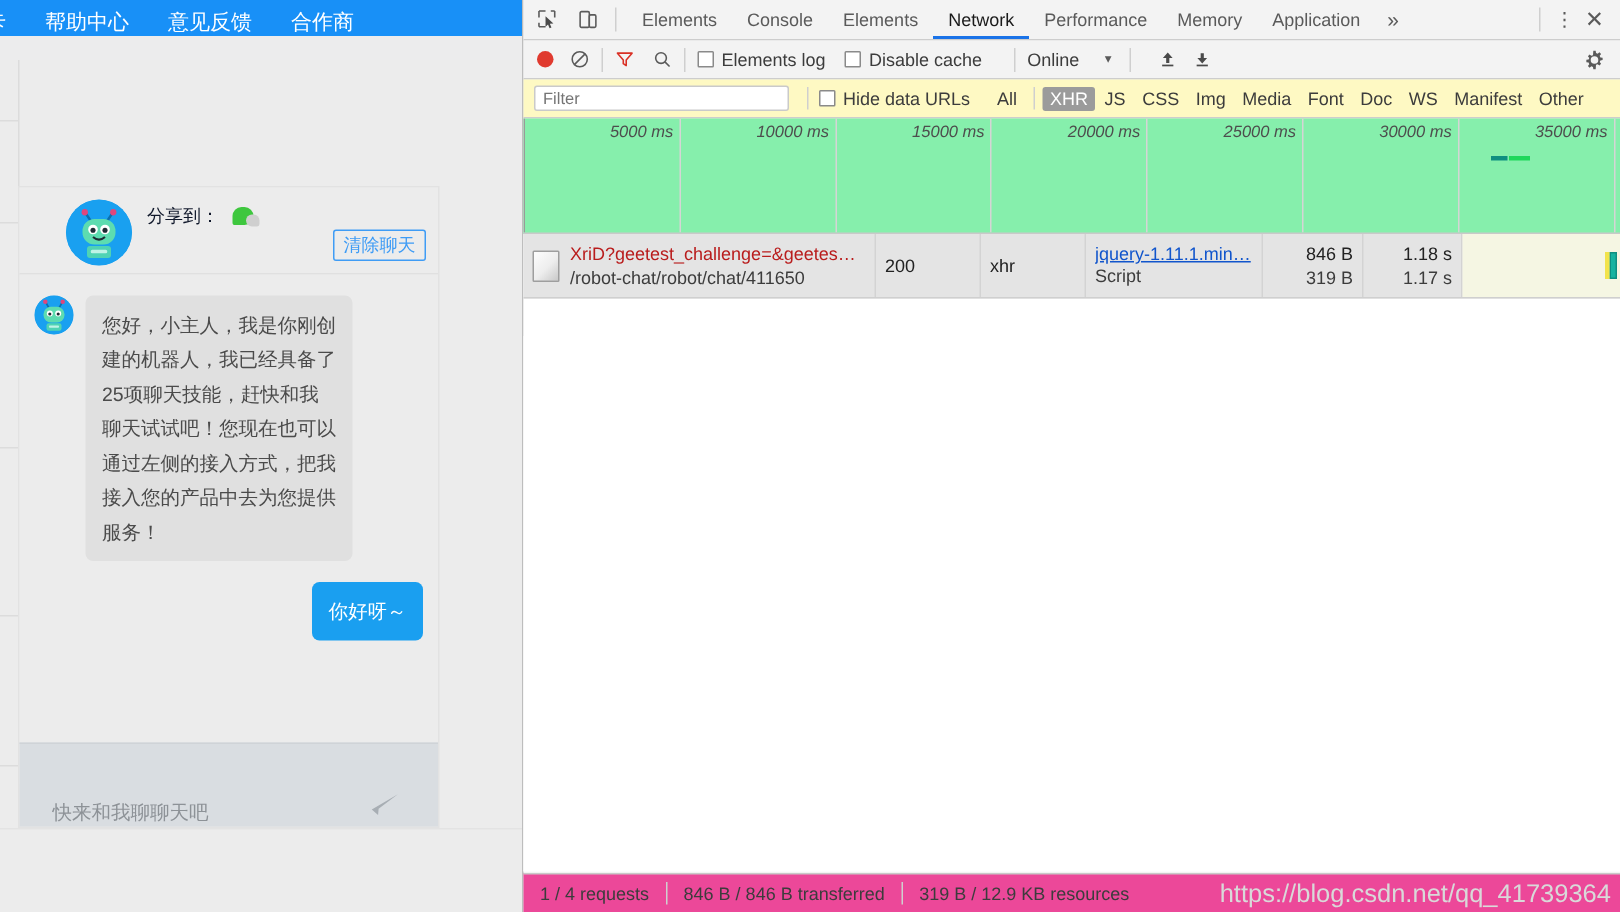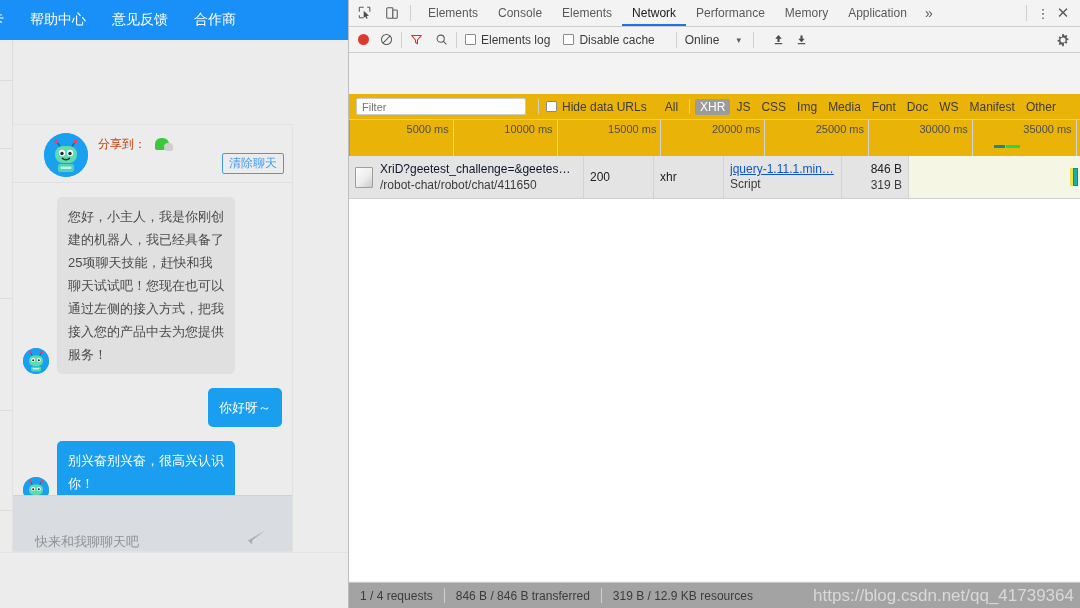--- a/index.html
+++ b/index.html
@@ -7,22 +7,22 @@
     width:1080px;height:608px;overflow:hidden;
     background:#e8e8e8;
     font-family:"Liberation Sans","DejaVu Sans",sans-serif;
     -webkit-font-smoothing:antialiased;
   }
   .screen{position:relative;width:1080px;height:608px;}
 
   
   .page{position:absolute;left:0;top:0;width:348px;height:608px;background:#ececed;overflow:hidden;}
   .page-topbar{
-    position:absolute;left:0;top:0;width:348px;height:40px;background:#1890f7;
-    display:flex;align-items:center;color:#fff;font-size:14px;box-sizing:border-box;
+    position:absolute;left:0;top:0;width:348px;height:24px;background:#1890f7;
+    display:flex;align-items:flex-end;color:#fff;font-size:14px;box-sizing:border-box;
   }
   .page-topbar .nav-item{padding:0 0;margin-right:26px;white-space:nowrap;color:#fff;}
   .page-topbar .nav-item.cut{margin-left:-10px;margin-right:26px;}
 
   .page-body{position:absolute;left:0;top:40px;width:348px;height:568px;background:#ececec;}
   
   .rail{position:absolute;left:0;top:0;width:12px;height:512px;background:#ececec;border-right:1px solid #dcdcdc;}
   .rail .sep{position:absolute;left:0;width:12px;height:1px;background:#dcdcdc;}
 
   .chat-panel{
@@ -30,36 +30,36 @@
     background:#ebebeb;border:1px solid #e2e2e2;box-sizing:border-box;
   }
   .chat-head{
     position:relative;height:58px;border-bottom:1px solid #e0e0e0;box-sizing:border-box;
     background:#ececec;
   }
   .bighead{
     position:absolute;left:31px;top:8px;width:44px;height:44px;border-radius:50%;
     background:#1a9ff0;overflow:hidden;
   }
-  .share-line{position:absolute;left:85px;top:11px;font-size:12px;color:#c2410c;}
+  .share-line{position:absolute;left:85px;top:11px;font-size:12px;color:#0f172a;}
   .wechat-dot{
     display:inline-block;vertical-align:-2px;margin-left:6px;width:14px;height:12px;border-radius:7px 7px 7px 2px;
     background:#3ec73e;position:relative;
   }
   .wechat-dot::after{
     content:"";position:absolute;right:-4px;bottom:-1px;width:9px;height:8px;border-radius:5px 5px 2px 5px;
     background:#cfcfcf;
   }
   .clear-btn{
     position:absolute;right:8px;top:28px;border:1px solid #3f9cf5;color:#3f9cf5;background:transparent;
     font-size:12px;padding:2px 6px;border-radius:2px;line-height:15px;font-family:inherit;cursor:pointer;
   }
 
   .chat-log{position:absolute;left:0;top:58px;right:0;height:340px;overflow:hidden;background:#ececec;}
-  .msg{position:relative;padding:0 10px;margin-top:14px;display:flex;align-items:flex-end;}
+  .msg{position:relative;padding:0 10px;margin-top:14px;display:flex;align-items:flex-start;}
   .msg.right{justify-content:flex-end;}
   .avatar{width:26px;height:26px;border-radius:50%;background:#1a9ff0;flex:0 0 26px;overflow:hidden;margin-right:8px;}
   .bubble{
     max-width:178px;font-size:13px;line-height:23px;padding:8px 11px;border-radius:5px;
     box-sizing:border-box;word-break:break-all;
   }
   .bubble.bot{background:#e0e0e0;color:#4b4b4b;}
   .bubble.blue{background:#1a9ff0;color:#fff;}
   .bubble.user{background:#1a9ff0;color:#fff;border-radius:5px;}
 
@@ -101,33 +101,33 @@
     width:11px;height:11px;border:1px solid #8a8a8a;background:#fff;border-radius:1px;
     display:inline-block;vertical-align:-1px;margin-right:5px;box-sizing:border-box;cursor:pointer;
   }
   .chk-label{margin-right:13px;cursor:pointer;white-space:nowrap;}
   .throttle{white-space:nowrap;cursor:pointer;text-align:right;}
   .caret{margin-left:17px;margin-right:4px;font-size:9px;color:#5a5a5a;cursor:pointer;}
   .arrow-btn{margin-left:10px;cursor:pointer;display:flex;align-items:center;}
   .gear{margin-left:auto;margin-right:10px;cursor:pointer;display:flex;align-items:center;}
 
   .dt-filterbar{
-    position:relative;height:26px;background:#eab308;border-bottom:1px solid #cdcdcd;
-    display:flex;align-items:center;font-size:12px;color:#3c3c3c;box-sizing:border-box;margin-top:41px;
+    position:relative;height:26px;background:#fef9c3;border-bottom:1px solid #cdcdcd;
+    display:flex;align-items:center;font-size:12px;color:#3c3c3c;box-sizing:border-box;
   }
   .filter-input{
     width:170px;height:17px;margin-left:7px;border:1px solid #cacaca;background:#fff;border-radius:2px;
     font-size:11px;color:#999;padding:1px 5px;box-sizing:border-box;font-family:inherit;outline:none;
   }
   .fdiv{width:1px;height:15px;background:#cfcfcf;margin:0 7px;}
   .ftype{padding:1px 5px;margin-right:1px;border-radius:2px;cursor:pointer;white-space:nowrap;}
   .ftype.sel{background:#9b9b9b;color:#fff;}
 
   .dt-overview{
-    position:relative;height:76px;background:#eab308;border-bottom:1px solid #c9c9c9;overflow:hidden;
+    position:relative;height:76px;background:#86efac;border-bottom:1px solid #c9c9c9;overflow:hidden;font-style:italic;
   }
   .ov-grid{position:absolute;left:0;top:0;right:0;bottom:0;}
   .ov-tick{position:absolute;top:0;bottom:0;border-right:1px solid #d5d5d5;}
   .ov-lab{position:absolute;top:3px;font-size:11px;color:#4d4d4d;transform:translateX(-100%);padding-right:4px;white-space:nowrap;}
   .ov-bar{position:absolute;height:3px;}
 
   .net-table{position:absolute;left:0;right:0;top:156px;bottom:27px;background:#fff;}
   .nt-head{
     display:flex;height:25px;background:#f3f3f3;border-bottom:1px solid #c9c9c9;
     font-size:12px;color:#333;box-sizing:border-box;
@@ -141,34 +141,34 @@
   .nt-row{display:flex;height:43px;background:#e4e4e4;border-bottom:1px solid #cfcfcf;font-size:12px;color:#222;box-sizing:border-box;}
   .nt-row .c{padding:0 6px;box-sizing:border-box;border-right:1px solid #d3d3d3;overflow:hidden;display:flex;flex-direction:column;justify-content:center;}
   .nt-row .c.last{border-right:none;}
   .c-name{flex-direction:row !important;align-items:center;}
   .doc-ic{
     width:16px;height:19px;flex:0 0 16px;margin-right:7px;
     background:linear-gradient(135deg,#fdfdfd 0%,#ededed 55%,#c9c9c9 100%);
     border:1px solid #9e9e9e;border-radius:1px;
   }
   .nm-lines{overflow:hidden;line-height:16px;}
-  .nm-lines .l1{color:#0f172a;white-space:nowrap;overflow:hidden;text-overflow:ellipsis;}
+  .nm-lines .l1{color:#b91c1c;white-space:nowrap;overflow:hidden;text-overflow:ellipsis;}
   .nm-lines .l2{color:#3c3c3c;white-space:nowrap;overflow:hidden;text-overflow:ellipsis;}
   .right-al{align-items:flex-end;text-align:right;}
   .ln{line-height:16px;white-space:nowrap;}
   .lnk{color:#1155cc;text-decoration:underline;white-space:nowrap;overflow:hidden;text-overflow:ellipsis;display:block;}
   .sub{color:#3c3c3c;}
   .wf-cell{position:relative;background:#f5f6e3;padding:0 !important;}
   .wf-bar{position:absolute;top:12px;width:5px;height:18px;background:#16b3a0;border:1px solid #0e8f80;box-sizing:border-box;}
   .wf-bar2{position:absolute;top:12px;width:3px;height:18px;background:#f2e34c;}
 
   .nt-body-fill{position:absolute;left:0;right:0;top:68px;bottom:0;background:#fff;}
 
   .dt-status{
-    position:absolute;left:0;right:0;bottom:0;height:26px;background:#a3a3a3;border-top:1px solid #c9c9c9;
+    position:absolute;left:0;right:0;bottom:0;height:26px;background:#ec4899;border-top:1px solid #c9c9c9;
     display:flex;align-items:center;font-size:12px;color:#3c3c3c;box-sizing:border-box;
   }
   .st-item{padding:0 11px;white-space:nowrap;}
   .st-sep{width:1px;height:15px;background:#cfcfcf;}
 
   .watermark{
     position:absolute;right:6px;bottom:2px;font-size:17px;color:#d9d9d9;
     font-family:"Liberation Sans",sans-serif;white-space:nowrap;pointer-events:none;
   }
 </style>
@@ -240,38 +240,20 @@
                 <rect x="9.6" y="20" width="6.8" height="1.5" rx="0.7" fill="#bff3e6"></rect>
               </svg>
             </span>
             <div class="bubble bot">您好，小主人，我是你刚创建的机器人，我已经具备了25项聊天技能，赶快和我聊天试试吧！您现在也可以通过左侧的接入方式，把我接入您的产品中去为您提供服务！</div>
           </div>
 
           <div class="msg right">
             <div class="bubble user">你好呀～</div>
           </div>
 
-          <div class="msg">
-            <span class="avatar">
-              <svg viewBox="0 0 26 26" width="26" height="26">
-                <circle cx="13" cy="13" r="13" fill="#19a0f0"></circle>
-                <path d="M7.5 4.5 L10 9 M18.5 4.5 L16 9" stroke="#0b6fae" stroke-width="1.1"></path>
-                <circle cx="7.2" cy="4.2" r="1.5" fill="#e0467c"></circle>
-                <circle cx="18.8" cy="4.2" r="1.5" fill="#e0467c"></circle>
-                <rect x="6" y="7.5" width="14" height="10.5" rx="5" fill="#5ddcb0"></rect>
-                <circle cx="10.2" cy="12" r="2" fill="#fff"></circle>
-                <circle cx="15.8" cy="12" r="2" fill="#fff"></circle>
-                <circle cx="10.2" cy="12.3" r="1.05" fill="#1d2b33"></circle>
-                <circle cx="15.8" cy="12.3" r="1.05" fill="#1d2b33"></circle>
-                <rect x="8" y="18.5" width="10" height="5" rx="1.5" fill="#4fd3b4"></rect>
-                <rect x="9.6" y="20" width="6.8" height="1.5" rx="0.7" fill="#bff3e6"></rect>
-              </svg>
-            </span>
-            <div class="bubble blue">别兴奋别兴奋，很高兴认识你！</div>
-          </div>
 
         </div>
 
         <div class="chat-input">
           <span class="ph">快来和我聊聊天吧</span>
           <span class="send-icon">
             <svg viewBox="0 0 24 24" width="22" height="22">
                 <path d="M2 17 L21 6 L7 16.5 L6.6 21 Z" fill="#a8aeb4"></path>
               </svg>
           </span>
@@ -419,20 +401,24 @@
         <div class="c" style="width:70px">200</div>
         <div class="c" style="width:70px">xhr</div>
         <div class="c" style="width:118px">
           <a class="lnk">jquery-1.11.1.min…</a>
           <span class="ln sub">Script</span>
         </div>
         <div class="c right-al" style="width:67px">
           <span class="ln">846 B</span>
           <span class="ln sub">319 B</span>
         </div>
+        <div class="c right-al" style="width:66px">
+          <span class="ln">1.18 s</span>
+          <span class="ln sub">1.17 s</span>
+        </div>
         <div class="c last wf-cell" style="flex:1">
           <span class="wf-bar" style="right:2px"></span>
           <span class="wf-bar2" style="right:7px"></span>
         </div>
       </div>
 
       <div class="nt-body-fill"></div>
     </div>
 
     <div class="dt-status">

